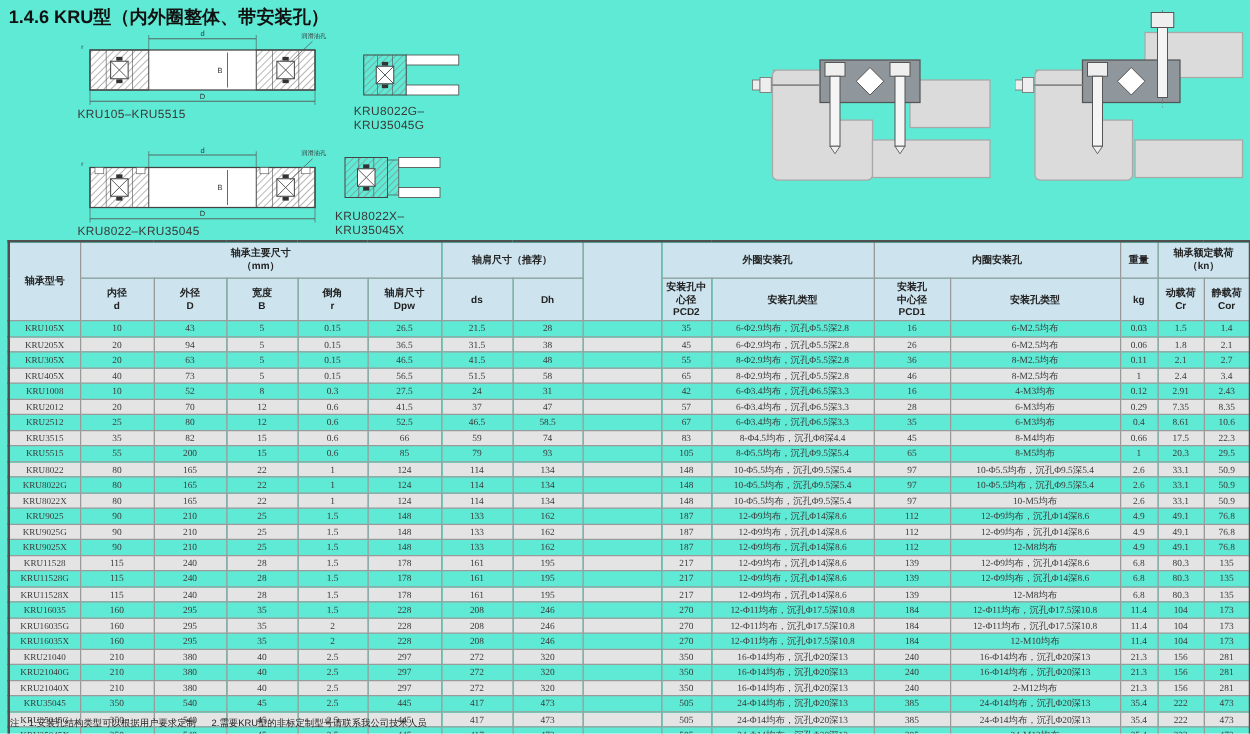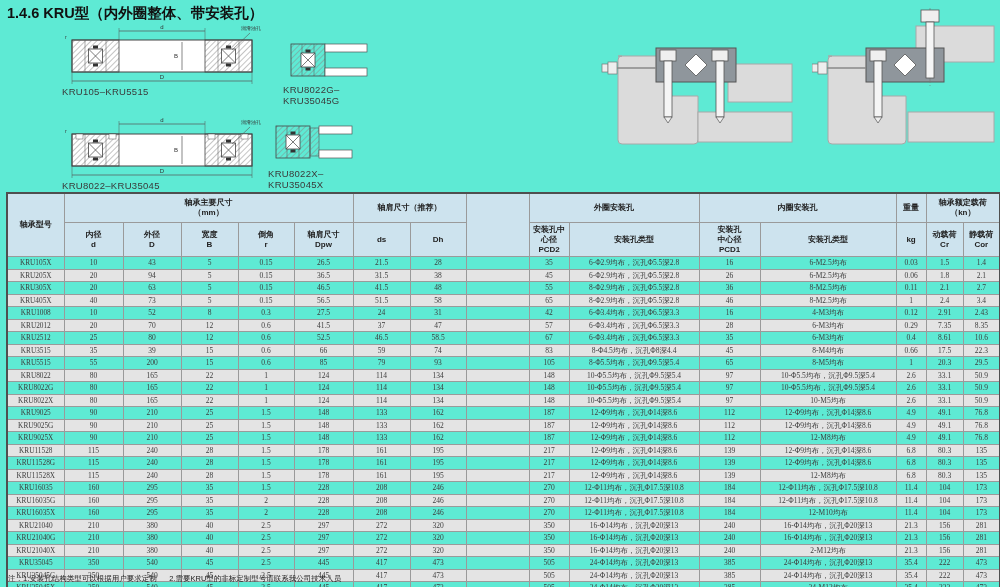--- a/index.html
+++ b/index.html
@@ -427,21 +427,21 @@
           <td>6-Φ3.4均布，沉孔Φ6.5深3.3</td>
           <td>35</td>
           <td>6-M3均布</td>
           <td>0.4</td>
           <td>8.61</td>
           <td>10.6</td>
         </tr>
         <tr class="alt">
           <td class="model">KRU3515</td>
           <td>35</td>
-          <td>39</td>
+          <td>82</td>
           <td>15</td>
           <td>0.6</td>
           <td>66</td>
           <td>59</td>
           <td>74</td>
           <td></td>
           <td>83</td>
           <td>8-Φ4.5均布，沉孔Φ8深4.4</td>
           <td>45</td>
           <td>8-M4均布</td>

